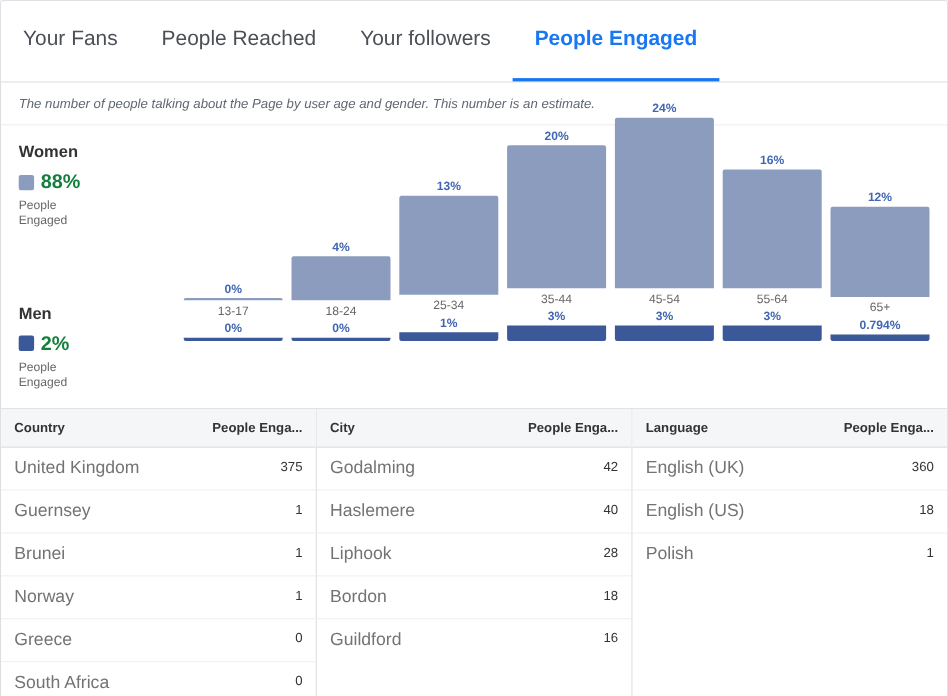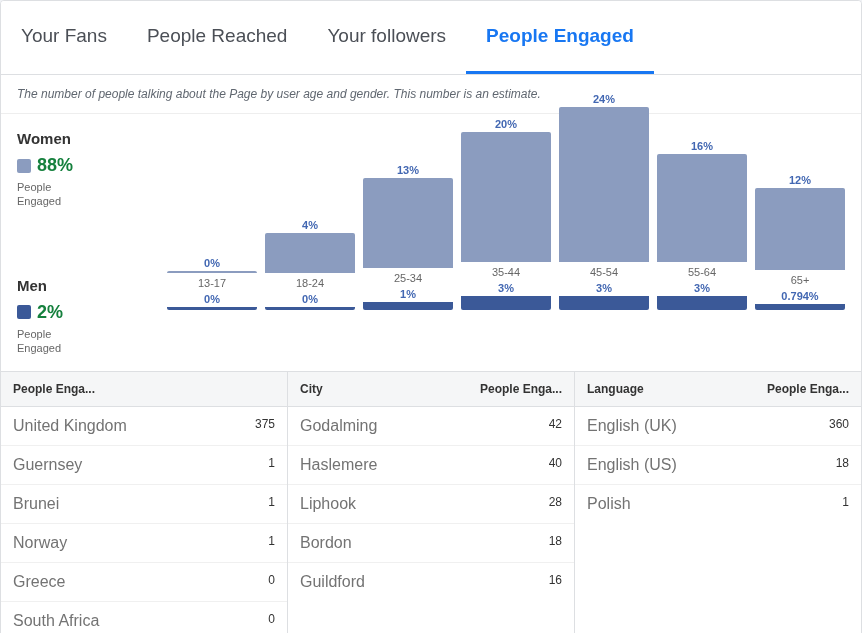--- a/index.html
+++ b/index.html
@@ -268,20 +268,21 @@
             <div class="bar-men" style="height: 6px;"></div>
           </div>
         </div>
     </div>
   </div>
 
   <div class="tables-section">
 
     <div class="data-table">
       <div class="table-header">
+        <span class="col-name">Country</span>
         <span class="col-value">People Enga...</span>
       </div>
       <div id="country-rows">
           <div class="table-row">
             <span class="row-name">United Kingdom</span>
             <span class="row-value">375</span>
           </div>
           <div class="table-row">
             <span class="row-name">Guernsey</span>
             <span class="row-value">1</span>

